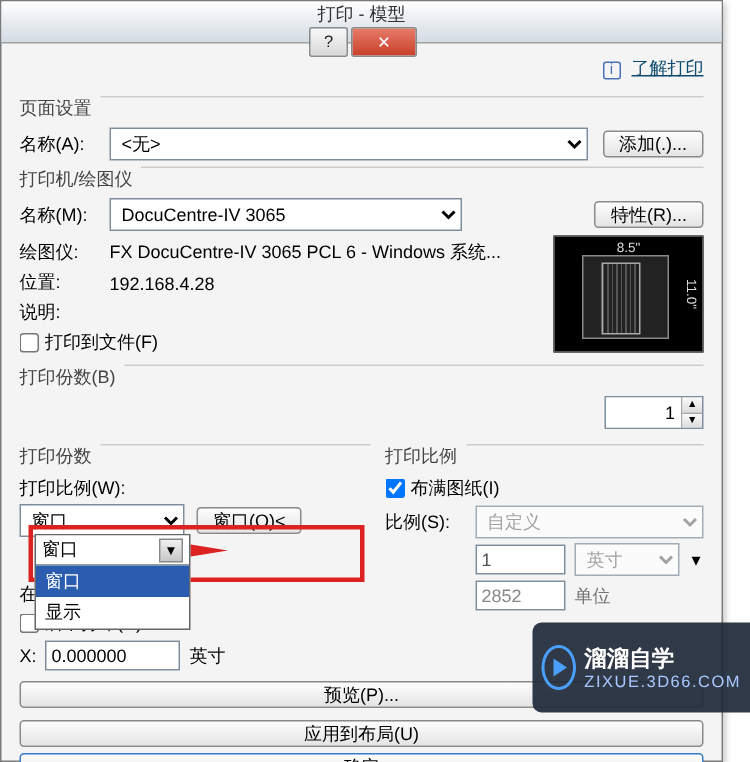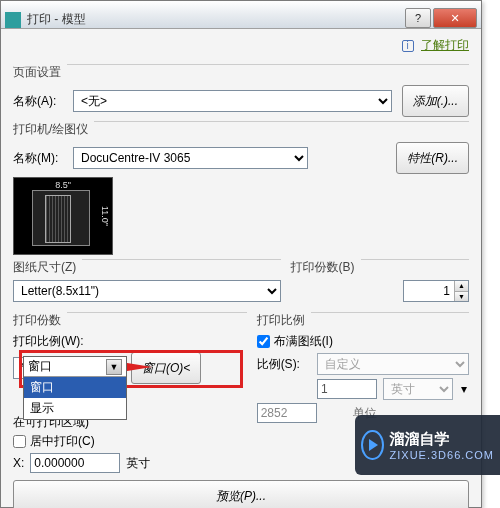--- a/index.html
+++ b/index.html
@@ -19,22 +19,23 @@
     background: #f4f4f4;
     border: 1px solid #7a7a7a;
     position: relative;
     box-shadow: 2px 2px 4px rgba(0,0,0,0.2);
   }
   .titlebar {
     height: 28px;
     background: linear-gradient(to bottom, #ffffff 0%, #e8ecf0 50%, #d4dce4 100%);
     border-bottom: 1px solid #a0a0a0;
     display: flex;
-    align-items: flex-end;
+    align-items: center;
     padding: 0 4px;
+    flex-direction: column;
   }
   .titlebar .icon {
     width: 16px; height: 16px; background: #2e9e9e;
     margin-right: 6px;
   }
   .titlebar .title { flex: 1; color: #333; }
   .winbtns { display: flex; }
   .winbtn {
     width: 30px; height: 20px;
     background: linear-gradient(to bottom, #f8f8f8, #d8d8d8);
@@ -42,43 +43,42 @@
     margin-left: 2px;
     display: flex; align-items: center; justify-content: center;
     font-size: 11px; color: #222;
     border-radius: 2px;
   }
   .winbtn.help { width: 26px; }
   .winbtn.close { background: linear-gradient(to bottom, #e77a6a, #c8412a); color: #fff; width: 44px; }
   .content { padding: 6px 12px; }
   .linkrow { text-align: right; padding: 2px 0 6px; }
   .linkrow .info-icon { color: #4a72b8; border:1px solid #4a72b8; width:12px;height:12px;display:inline-flex;align-items:center;justify-content:center;font-size:10px;border-radius:2px;margin-right:4px;}
-  .linkrow a { color: #4d7c0f; text-decoration: underline; cursor: pointer; }
+  .linkrow a { color: #0c4a6e; text-decoration: underline; cursor: pointer; }
   .section-label { display: flex; align-items: flex-start; margin: 4px 0; }
   .section-label span { white-space: nowrap; }
   .section-label .hr { flex:1; border-top:1px solid #ccc; margin-left:6px; }
   .sec-title { color:#444; }
   .row { display: flex; align-items: center; margin: 3px 0; }
   .lbl { width: 60px; }
   .lbl2 { width: 54px; }
   .select, select, input[type=text] {
     font-family: inherit; font-size: 12px;
     border:1px solid #7e8e9e; background:#fff;
     padding: 2px 3px;
   }
   select { height: 22px; }
   .btn {
-    height: 32px;
+    height: 18px;
     background: linear-gradient(to bottom,#fdfdfd,#e4e4e4);
     border:1px solid #8a8a8a;
     padding: 0 10px;
     font-family: inherit; font-size:12px;
     cursor: pointer;
     border-radius: 3px;
-    font-style: italic;
   }
   .preview-box {
     width: 100px; height: 78px;
     background: #000; color:#ddd;
     position: relative; border:1px solid #555;
     font-size: 9px;
   }
   .preview-box .pw { position:absolute; top:2px; left:0; right:0; text-align:center;}
   .preview-box .ph { position:absolute; top:0; bottom:0; right:2px; writing-mode: vertical-rl; text-align:center;}
   .preview-box .sheet {
@@ -202,37 +202,47 @@
     <div class="row">
       <div class="lbl">名称(M):</div>
       <select style="width:235px">
         <option>DocuCentre-IV 3065</option>
       </select>
       <div style="flex:1"></div>
       <button class="btn">特性(R)...</button>
     </div>
 
     <div style="display:flex;">
+      <div style="flex:1">
+        <div class="row">
+            <div class="lbl">绘图仪:</div>
+            <div>FX DocuCentre-IV 3065 PCL 6 - Windows 系统...</div>
+          </div>
+        <div class="row">
+            <div class="lbl">位置:</div>
+            <div>192.168.4.28</div>
+          </div>
+        <div class="row">
+            <div class="lbl">说明:</div>
+          </div>
+        <div class="checkbox">
+          <input type="checkbox" style="">
+          <span>打印到文件(F)</span>
+        </div>
+      </div>
       <div class="preview-box">
         <div class="pw">8.5"</div>
         <div class="ph">11.0"</div>
         <div class="sheet">
             <div class="inner"></div>
           </div>
       </div>
     </div>
 
     <div class="two-col">
-      <div style="flex:1.5">
-        <div class="section-label">
-            <span class="sec-title">图纸尺寸(Z)</span>
-            <div class="hr"></div>
-          </div>
-        <select style="width:100%"><option>Letter(8.5x11")</option></select>
-      </div>
       <div style="flex:1">
         <div class="section-label">
             <span class="sec-title">打印份数(B)</span>
             <div class="hr"></div>
           </div>
         <div style="text-align:right">
           <span class="spinner">
             <input type="text" value="1" style="">
             <span class="spin">
                 <div>▲</div>
@@ -279,21 +289,21 @@
           </div>
         <div class="row" style="gap:6px">
           <span class="lbl2">比例(S):</span>
           <select style="flex:1" disabled=""><option>自定义</option></select>
         </div>
         <div class="row" style="gap:6px;justify-content:flex-end">
           <input type="text" style="width: 60px;" disabled="" value="1">
           <select style="width:70px" disabled=""><option>英寸</option></select>
           <span style="width:10px;text-align:center">▾</span>
         </div>
-        <div class="row" style="gap:20px;justify-content:space-between">
+        <div class="row" style="gap:6px;justify-content:flex-end">
           <input type="text" style="width: 60px; color: rgb(136, 136, 136);" disabled="" value="2852">
           <span class="unit-dim" style="width:70px">单位</span>
           <span style="width:10px"></span>
         </div>
       </div>
     </div>
 
     <div class="bottom-btns">
       <button class="btn">预览(P)...</button>
       <div style="flex:1"></div>

